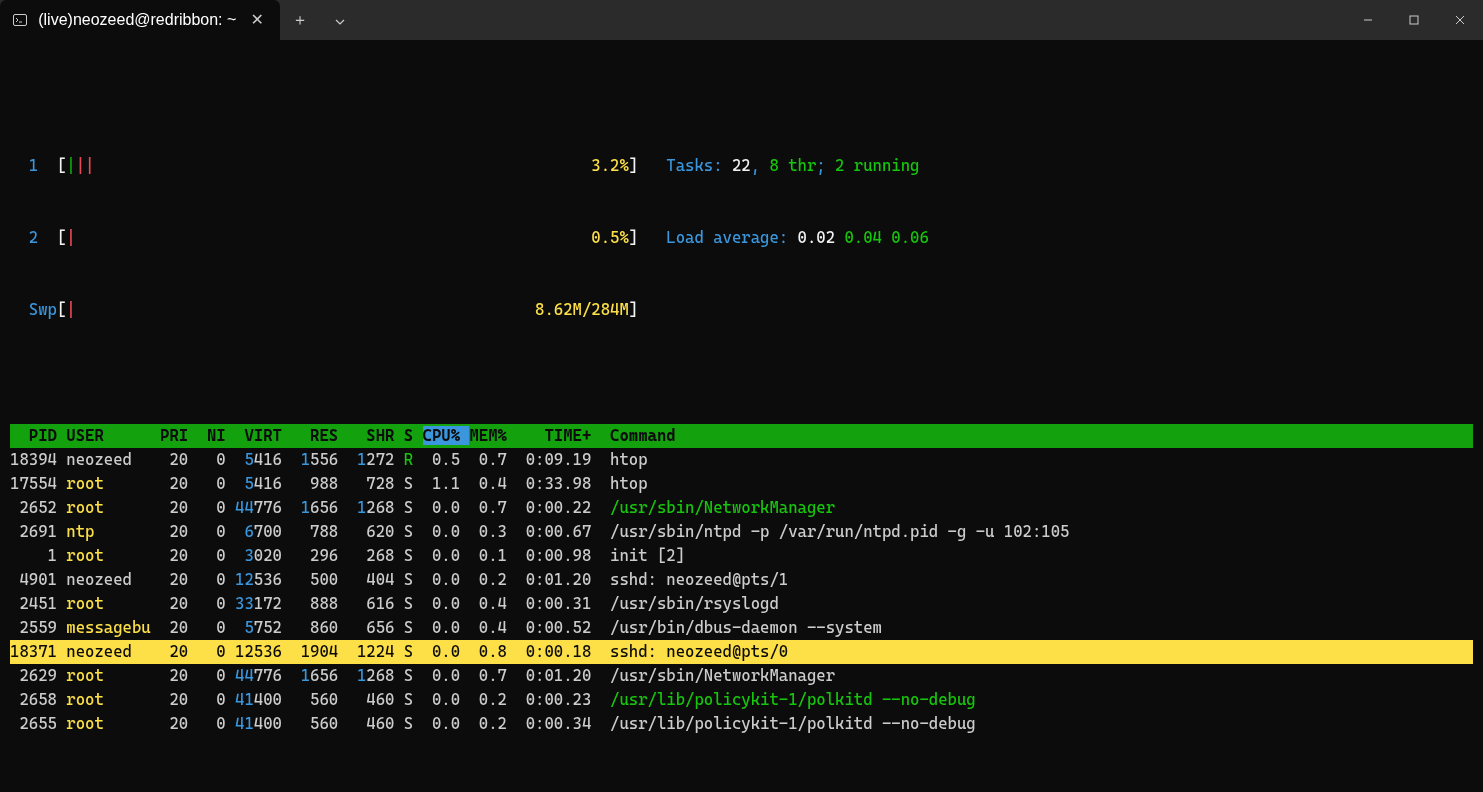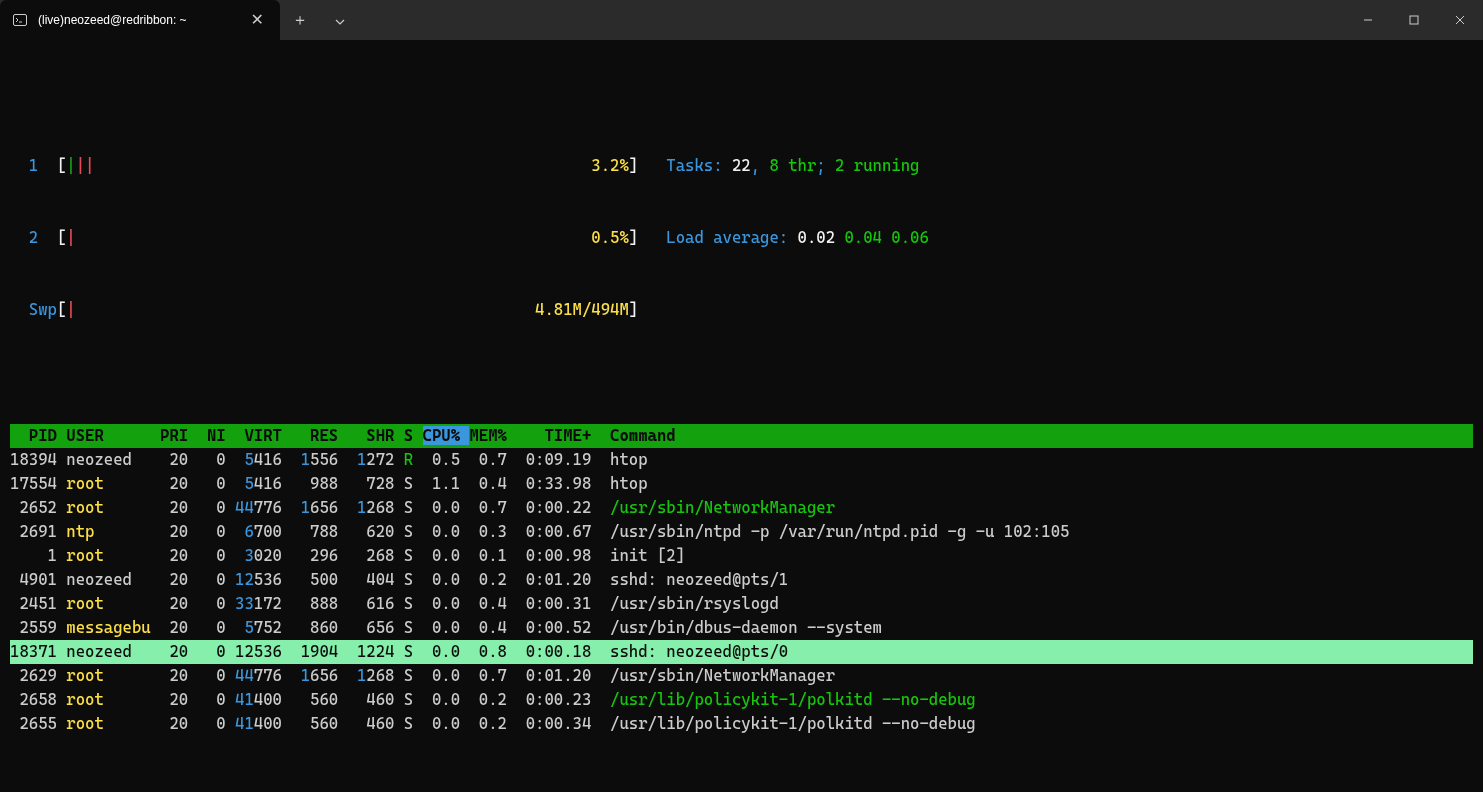--- a/index.html
+++ b/index.html
@@ -26,21 +26,21 @@
     height: 40px;
     display: flex;
     align-items: center;
     padding: 0 12px;
     border-top-left-radius: 6px;
     border-top-right-radius: 6px;
     gap: 10px;
     min-width: 280px;
   }
   .tab-icon { width: 16px; height: 16px; display: inline-flex; align-items: center; justify-content: center; font-size:14px; color:#ccc;}
-  .tab-title { font-family: 'Segoe UI', sans-serif; font-size: 12px; color: #fff; flex:1;}
+  .tab-title { font-family: 'Segoe UI', sans-serif; font-size: 16px; color: #fff; flex:1;text-align:center;}
   .tab-close { color: #ccc; font-family: sans-serif; font-size:16px; padding:4px; cursor:pointer;}
   .new-tab, .tab-dropdown { color: #ccc; width:40px; text-align:center; font-size:16px; cursor:pointer;}
   .window-controls { margin-left: auto; display:flex; }
   .wctrl { width: 46px; height:40px; display:flex; align-items:center; justify-content:center; color:#ccc; cursor:pointer;}
   .wctrl svg { stroke: #ccc; fill:none; stroke-width:1;}
   
   
   .terminal { padding: 6px 10px 0 10px; white-space: pre; }
   .row { display:block; white-space: pre; }
   
@@ -51,21 +51,21 @@
   .brightgreen { color: #16c60c; text-align: center; }
   .yellow { color: #c19c00; }
   .blue { color: #3b78ff; }
   .white { color: #cccccc; }
   .brightwhite { color: #f2f2f2; }
   .gray { color: #fde047; }
   
   .header-row { background:#13a10e; color:#0c0c0c; display:block; white-space:pre;font-weight:bold;}
   .header-row .sortcol { background:#3a96dd; color:#0c0c0c;}
   
-  .sel-row { background:#86efac; color:#0c0c0c; display:block; white-space:pre;}
+  .sel-row { background:#fde047; color:#0c0c0c; display:block; white-space:pre;}
   
   
   .meters-block { margin: 12px 0 6px 0; }
 </style>
 </head>
 <body>
 
 <div class="titlebar">
   <div class="tab">
     <span class="tab-icon">
@@ -99,17 +99,17 @@
           <path d="M1 1 L9 9 M9 1 L1 9"></path>
         </svg>
       </div>
   </div>
 </div>
 
 <div class="terminal">
   <div class="meters-block">
     <span class="row">  <span class="cyan">1</span>  <span class="brightwhite">[</span><span class="green">|</span><span class="brightred">|</span><span class="brightred">|</span>                                                     <span class="gray">3.2%</span><span class="brightwhite">]</span>   <span class="cyan">Tasks: </span><span class="brightwhite">22</span><span class="cyan">, </span><span class="brightgreen">8 thr</span><span class="cyan">; </span><span class="brightgreen">2 running</span></span>
     <span class="row">  <span class="cyan">2</span>  <span class="brightwhite">[</span><span class="brightred">|</span>                                                       <span class="gray">0.5%</span><span class="brightwhite">]</span>   <span class="cyan">Load average: </span><span class="brightwhite">0.02</span> <span class="brightgreen">0.04</span> <span class="brightgreen">0.06</span></span>
-    <span class="row">  <span class="cyan">Swp</span><span class="brightwhite">[</span><span class="brightred">|</span>                                                 <span class="gray">4.81M/494M</span><span class="brightwhite">]</span></span>
+    <span class="row">  <span class="cyan">Swp</span><span class="brightwhite">[</span><span class="brightred">|</span>                                                 <span class="gray">8.62M/284M</span><span class="brightwhite">]</span></span>
   </div>
   <div id="proc-table"><span class="header-row">  PID USER      PRI  NI  VIRT   RES   SHR S <span class="sortcol">CPU% </span>MEM%    TIME+  Command                                                                                                    </span><span class="row"><span class="white">18394</span> <span class="white">neozeed  </span> <span class="white"> 20</span> <span class="white">  0</span>  <span class="cyan">5</span><span class="white">416</span>  <span class="cyan">1</span><span class="white">556</span>  <span class="cyan">1</span><span class="white">272</span> <span class="brightgreen">R</span> <span class="white"> 0.5</span> <span class="white"> 0.7</span> <span class="white"> 0:09.19</span>  <span class="white">htop</span></span><span class="row"><span class="white">17554</span> <span class="gray">root     </span> <span class="white"> 20</span> <span class="white">  0</span>  <span class="cyan">5</span><span class="white">416</span>   <span class="cyan"></span><span class="white">988</span>   <span class="cyan"></span><span class="white">728</span> <span class="white">S</span> <span class="white"> 1.1</span> <span class="white"> 0.4</span> <span class="white"> 0:33.98</span>  <span class="white">htop</span></span><span class="row"><span class="white"> 2652</span> <span class="gray">root     </span> <span class="white"> 20</span> <span class="white">  0</span> <span class="cyan">44</span><span class="white">776</span>  <span class="cyan">1</span><span class="white">656</span>  <span class="cyan">1</span><span class="white">268</span> <span class="white">S</span> <span class="white"> 0.0</span> <span class="white"> 0.7</span> <span class="white"> 0:00.22</span>  <span class="brightgreen">/usr/sbin/NetworkManager</span></span><span class="row"><span class="white"> 2691</span> <span class="gray">ntp      </span> <span class="white"> 20</span> <span class="white">  0</span>  <span class="cyan">6</span><span class="white">700</span>   <span class="cyan"></span><span class="white">788</span>   <span class="cyan"></span><span class="white">620</span> <span class="white">S</span> <span class="white"> 0.0</span> <span class="white"> 0.3</span> <span class="white"> 0:00.67</span>  <span class="white">/usr/sbin/ntpd -p /var/run/ntpd.pid -g -u 102:105</span></span><span class="row"><span class="white">    1</span> <span class="gray">root     </span> <span class="white"> 20</span> <span class="white">  0</span>  <span class="cyan">3</span><span class="white">020</span>   <span class="cyan"></span><span class="white">296</span>   <span class="cyan"></span><span class="white">268</span> <span class="white">S</span> <span class="white"> 0.0</span> <span class="white"> 0.1</span> <span class="white"> 0:00.98</span>  <span class="white">init [2]</span></span><span class="row"><span class="white"> 4901</span> <span class="white">neozeed  </span> <span class="white"> 20</span> <span class="white">  0</span> <span class="cyan">12</span><span class="white">536</span>   <span class="cyan"></span><span class="white">500</span>   <span class="cyan"></span><span class="white">404</span> <span class="white">S</span> <span class="white"> 0.0</span> <span class="white"> 0.2</span> <span class="white"> 0:01.20</span>  <span class="white">sshd: neozeed@pts/1</span></span><span class="row"><span class="white"> 2451</span> <span class="gray">root     </span> <span class="white"> 20</span> <span class="white">  0</span> <span class="cyan">33</span><span class="white">172</span>   <span class="cyan"></span><span class="white">888</span>   <span class="cyan"></span><span class="white">616</span> <span class="white">S</span> <span class="white"> 0.0</span> <span class="white"> 0.4</span> <span class="white"> 0:00.31</span>  <span class="white">/usr/sbin/rsyslogd</span></span><span class="row"><span class="white"> 2559</span> <span class="gray">messagebu</span> <span class="white"> 20</span> <span class="white">  0</span>  <span class="cyan">5</span><span class="white">752</span>   <span class="cyan"></span><span class="white">860</span>   <span class="cyan"></span><span class="white">656</span> <span class="white">S</span> <span class="white"> 0.0</span> <span class="white"> 0.4</span> <span class="white"> 0:00.52</span>  <span class="white">/usr/bin/dbus-daemon --system</span></span><span class="sel-row">18371 neozeed    20   0 12536  1904  1224 S  0.0  0.8  0:00.18  sshd: neozeed@pts/0                                                              </span><span class="row"><span class="white"> 2629</span> <span class="gray">root     </span> <span class="white"> 20</span> <span class="white">  0</span> <span class="cyan">44</span><span class="white">776</span>  <span class="cyan">1</span><span class="white">656</span>  <span class="cyan">1</span><span class="white">268</span> <span class="white">S</span> <span class="white"> 0.0</span> <span class="white"> 0.7</span> <span class="white"> 0:01.20</span>  <span class="white">/usr/sbin/NetworkManager</span></span><span class="row"><span class="white"> 2658</span> <span class="gray">root     </span> <span class="white"> 20</span> <span class="white">  0</span> <span class="cyan">41</span><span class="white">400</span>   <span class="cyan"></span><span class="white">560</span>   <span class="cyan"></span><span class="white">460</span> <span class="white">S</span> <span class="white"> 0.0</span> <span class="white"> 0.2</span> <span class="white"> 0:00.23</span>  <span class="brightgreen">/usr/lib/policykit-1/polkitd --no-debug</span></span><span class="row"><span class="white"> 2655</span> <span class="gray">root     </span> <span class="white"> 20</span> <span class="white">  0</span> <span class="cyan">41</span><span class="white">400</span>   <span class="cyan"></span><span class="white">560</span>   <span class="cyan"></span><span class="white">460</span> <span class="white">S</span> <span class="white"> 0.0</span> <span class="white"> 0.2</span> <span class="white"> 0:00.34</span>  <span class="white">/usr/lib/policykit-1/polkitd --no-debug</span></span></div>
   
 </div>
 
 </body></html>

